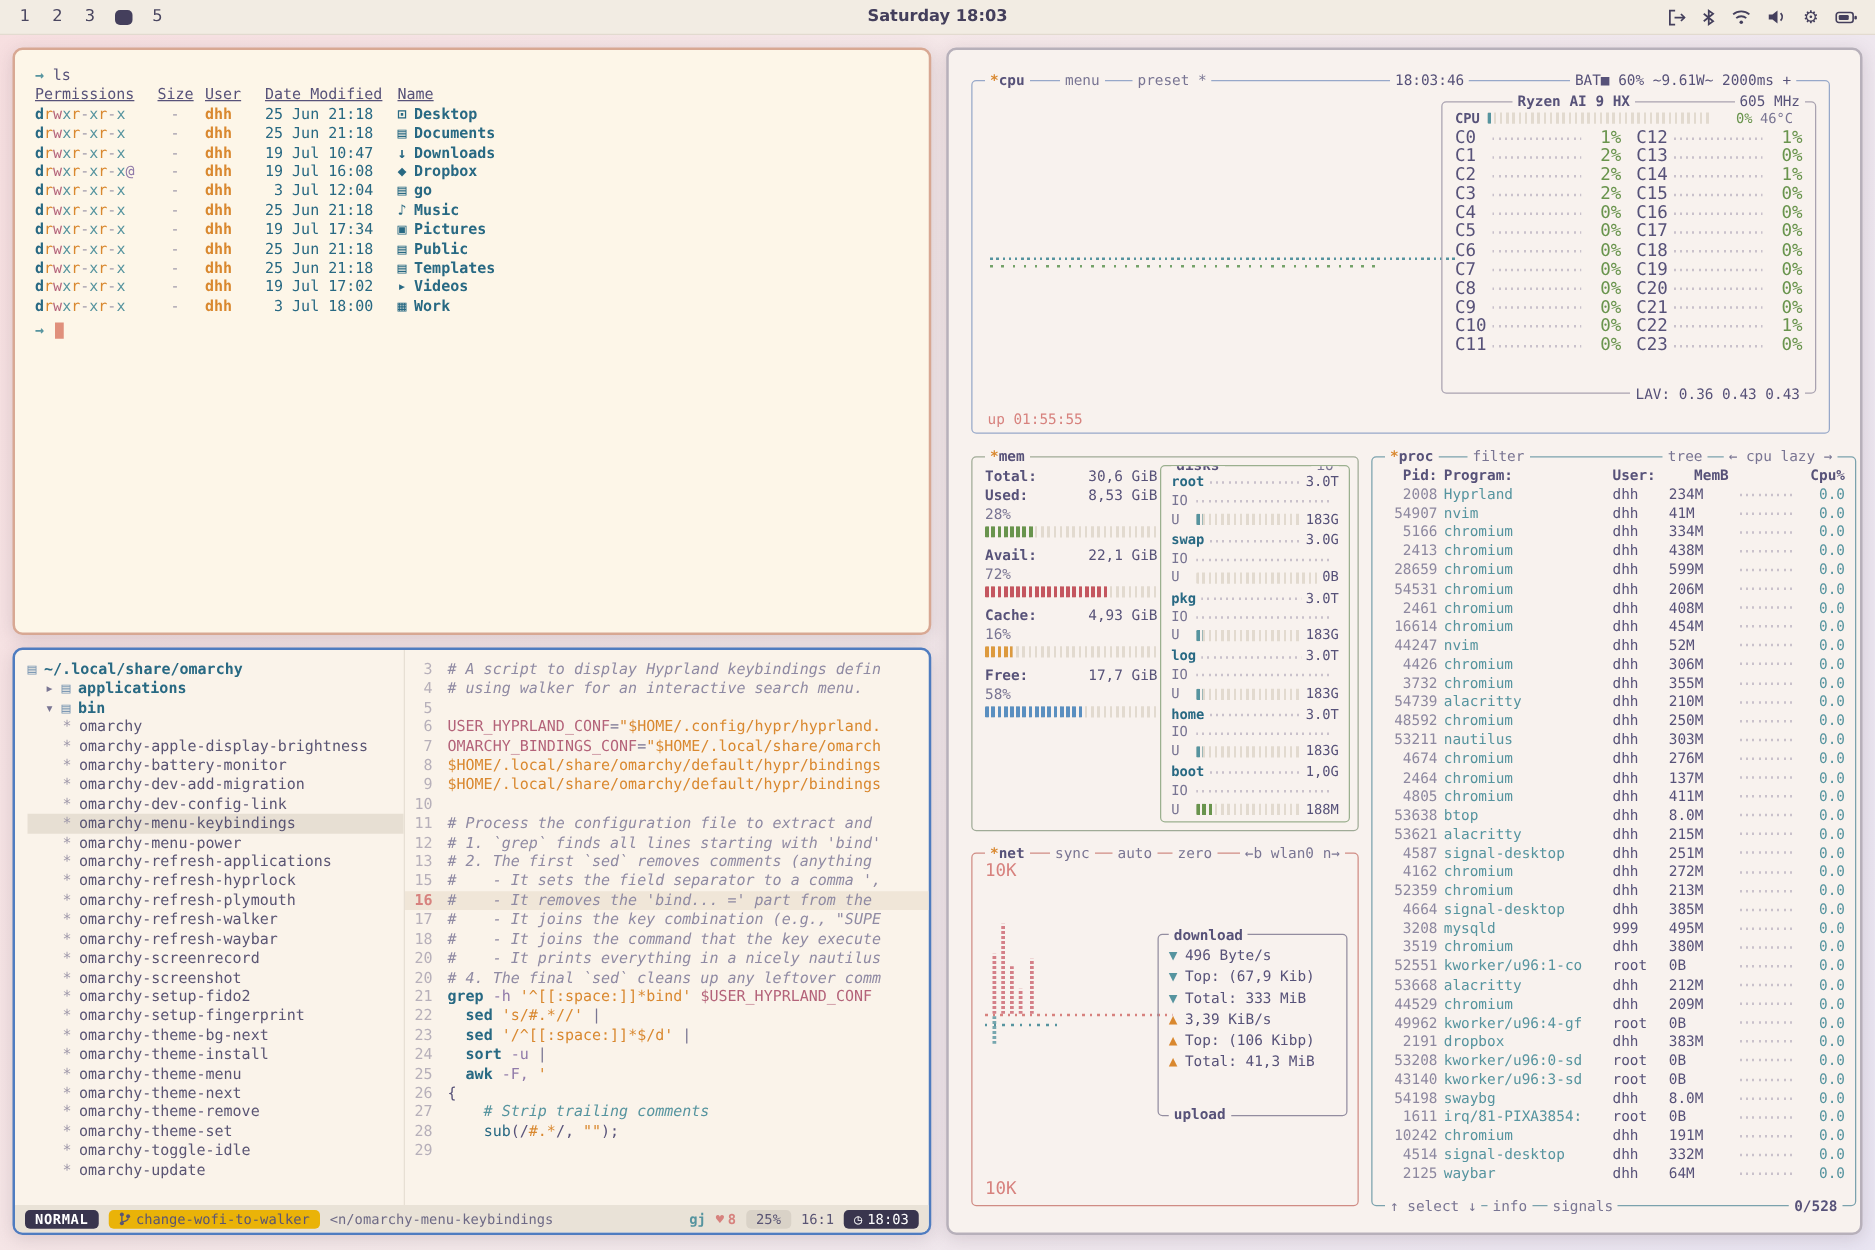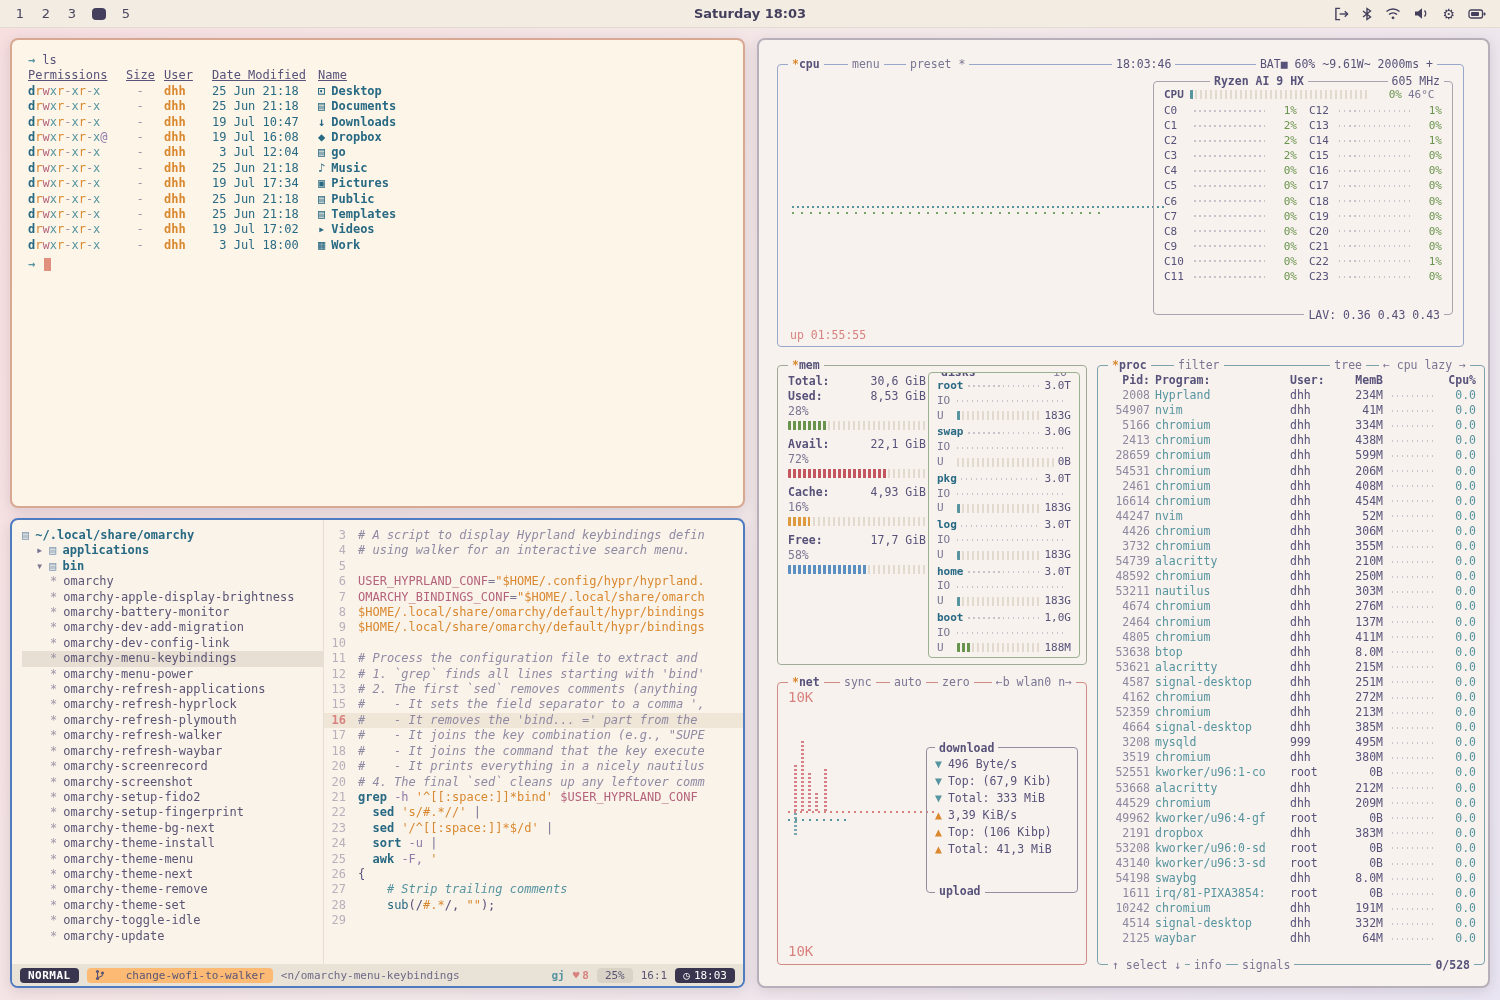--- a/index.html
+++ b/index.html
@@ -78,21 +78,21 @@
   .tok-str{color:var(--gold)}
   .tok-cmd{color:var(--pine);font-weight:600}
   .tok-flag{color:var(--iris)}
   .tok-op{color:var(--subtle)}
   .tok-fn{color:var(--pine)}
   .tok-plain{color:var(--text)}
   .statusline{position:absolute;left:0;right:0;bottom:0;height:22px;background:#e9e2d7;display:flex;
     align-items:center;gap:8px;padding:0 8px;font-size:11px}
   .chip{padding:1px 8px;border-radius:4px;white-space:nowrap}
   .chip-mode{background:#39354e;color:#fff;font-weight:700;letter-spacing:.5px}
-  .chip-branch{background:#fdba74;color:#5a5574;display:flex;align-items:center;gap:21px}
+  .chip-branch{background:#eab308;color:#5a5574;display:flex;align-items:center;gap:4px}
   .sl-path{color:#6e6a86}
   .sl-spacer{flex:1}
   .sl-keys{color:var(--foam);font-weight:600}
   .sl-heart{color:#d7827e;font-weight:700;display:flex;gap:3px;align-items:center}
   .chip-pct{background:#d9d2c7;color:#5a5574}
   .sl-pos{color:#5a5574}
   .chip-time{background:#39354e;color:#fff;display:flex;gap:4px;align-items:center}
   
   .bbox{position:absolute;border:1px solid;border-radius:4px}
   .btitle{position:absolute;top:-8px;background:var(--btop-bg);padding:0 4px;font-size:11.5px;
@@ -113,21 +113,21 @@
   .cores-box{position:absolute;right:10px;top:16px;width:300px;height:234px;border:1px solid #a9a2b0;border-radius:4px}
   .cores-box .tL{left:56px;color:var(--text);font-weight:700}
   .cores-box .tR{right:8px;color:var(--text)}
   .lav{right:8px;color:var(--text)}
   .cpu-total{display:flex;align-items:center;gap:6px;padding:5px 10px 0 10px;font-size:11px;line-height:15px}
   .ct-label{font-weight:700}
   .ct-pct{width:28px;text-align:right;color:var(--green)}
   .ct-temp{width:34px;text-align:left;color:var(--subtle)}
   .cores-cols{display:flex;gap:12px;padding:1px 10px}
   .cores-col{flex:1}
-  .core-row{display:flex;align-items:flex-start;font-size:11px;line-height:15.1px}
+  .core-row{display:flex;align-items:flex-start;font-size:14px;line-height:15.1px}
   .core-label{width:26px;color:var(--text)}
   .core-pct{width:28px;text-align:right;color:var(--green)}
   .leader{flex:1;height:2px;margin:0 4px;align-self:center;
     background:repeating-linear-gradient(90deg,#c9c1cb 0 1.5px,transparent 1.5px 5px)}
   .meter-track{position:relative;flex:1;height:9px;border-radius:1px;overflow:hidden;
     background:repeating-linear-gradient(90deg,#e2dacf 0 2px,transparent 2px 5px)}
   .meter-fill{position:absolute;left:0;top:0;bottom:0;
     background:repeating-linear-gradient(90deg,currentColor 0 3px,rgba(0,0,0,0) 3px 5px)}
   .m-green{color:#69944d}.m-red{color:#c4565f}.m-gold{color:#dd9a3e}.m-blue{color:#5a8fc0}.m-teal{color:#56949f}
   .mem-box{left:18px;top:325px;width:310px;height:300px;border-color:#a0ab97}
@@ -172,21 +172,21 @@
   
   .proc-box{left:338px;top:325px;width:388px;height:600px;border-color:#7ba2ad}
   .proc-box .t1{left:10px}.proc-box .t2{left:76px}.proc-box .t3{right:118px}.proc-box .t4{right:14px}
   .proc-head,.proc-row{display:grid;grid-template-columns:44px 130px 40px 48px 1fr 32px;column-gap:5px;
     align-items:center;font-size:11.5px;line-height:15.1px;padding:0 8px;white-space:pre}
   .proc-head{margin-top:7px;font-weight:700;color:var(--text)}
   .proc-head .c-pid,.proc-head .c-mem,.proc-head .c-cpu{text-align:right}
   .p-pid{text-align:right;color:#8d88a0}
   .p-prog{color:var(--foam)}
   .p-user{color:var(--text)}
-  .p-mem{text-align:right;color:var(--text)}
+  .p-mem{color:var(--text)}
   .p-cpu{text-align:right;color:var(--foam)}
   .proc-box .f1{left:10px}.proc-box .f2{left:92px}.proc-box .f3{left:140px}
   .proc-box .fc{right:10px;color:var(--text);font-weight:700}
 </style>
 </head>
 <body>
 
 <header class="topbar">
   <div class="ws" id="ws-list">
       <div class="ws-item">1</div>

